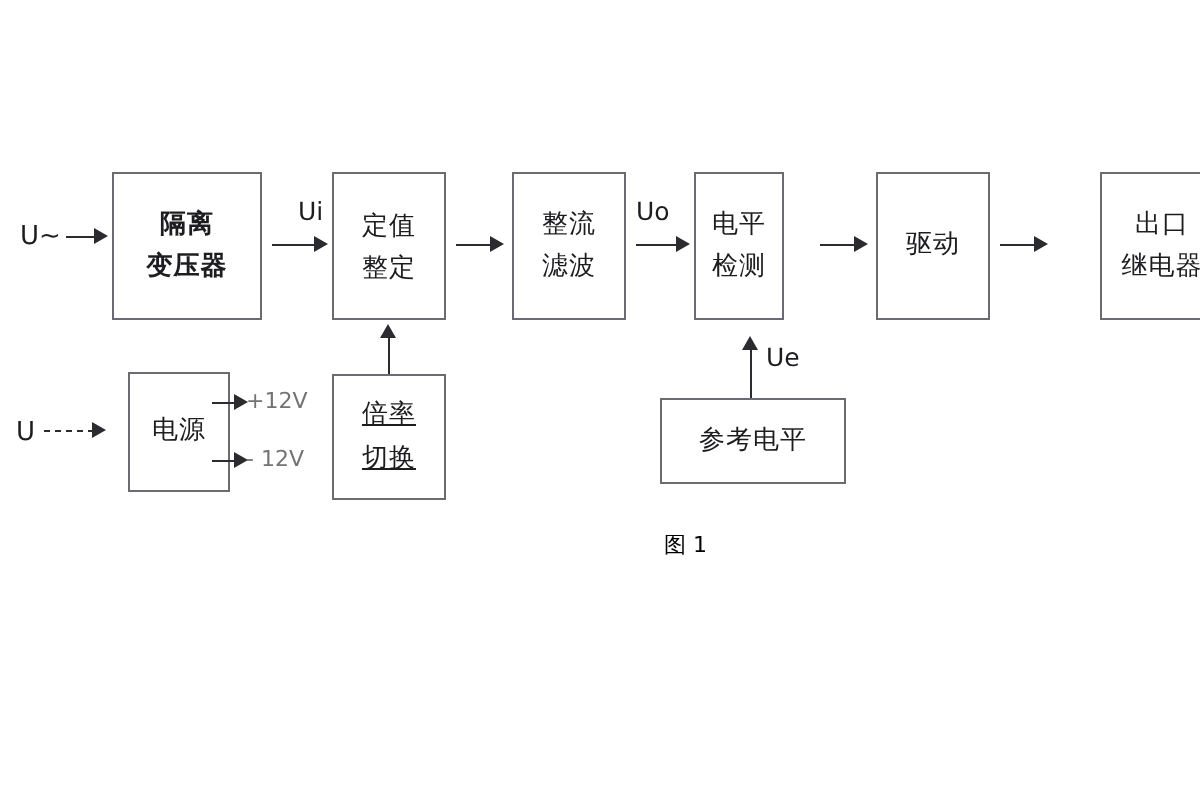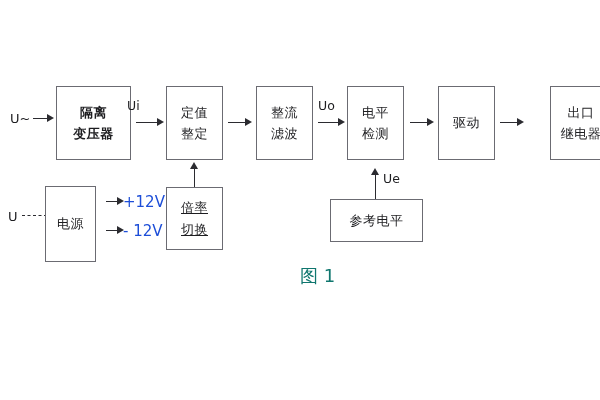--- a/index.html
+++ b/index.html
@@ -47,31 +47,32 @@
   }
   .sig-label {
     position: absolute;
     color: #1d1d20;
     font-size: 12.5px;
     white-space: nowrap;
     line-height: 1;
   }
   .rail-label {
     position: absolute;
-    color: #1d4ed8;
-    font-size: 15px;
+    color: #737373;
+    font-size: 11px;
     white-space: nowrap;
     line-height: 1;
   }
   .caption {
     position: absolute;
-    color: #0f766e;
-    font-size: 18px;
-    white-space: nowrap;
-    line-height: 1;
+    color: #000000;
+    font-size: 11px;
+    white-space: nowrap;
+    line-height: 1;
+    margin-left: 32px;
   }
   
   .arrow-h {
     position: absolute;
     height: 9px;
   }
   .arrow-h .shaft {
     position: absolute;
     left: 0;
     top: 4px;
@@ -124,21 +125,21 @@
   <div class="arrow-h" style="left:33px; top:114px; width:21px;">
     <span class="shaft" style="width:15px;"></span>
     <span class="head" style="left:14px;"></span>
   </div>
 
   <div class="box" style="left:56px; top:86px; width:75px; height:74px;font-weight:bold;">
     <span class="ln">隔离</span>
     <span class="ln">变压器</span>
   </div>
 
-  <div class="sig-label" style="left:127px; top:100px;">Ui</div>
+  <div class="sig-label" style="left:149px; top:100px;">Ui</div>
   <div class="arrow-h" style="left:136px; top:118px; width:28px;">
     <span class="shaft" style="width:22px;"></span>
     <span class="head" style="left:21px;"></span>
   </div>
 
   <div class="box" style="left:166px; top:86px; width:57px; height:74px;font-family:Liberation Serif, serif;">
     <span class="ln">定值</span>
     <span class="ln">整定</span>
   </div>
 
@@ -151,21 +152,21 @@
     <span class="ln">整流</span>
     <span class="ln">滤波</span>
   </div>
 
   <div class="sig-label" style="left:318px; top:100px;">Uo</div>
   <div class="arrow-h" style="left:318px; top:118px; width:27px;">
     <span class="shaft" style="width:21px;"></span>
     <span class="head" style="left:20px;"></span>
   </div>
 
-  <div class="box" style="left:347px; top:86px; width:57px; height:74px;">
+  <div class="box" style="left:347px; top:86px; width:45px; height:74px;">
     <span class="ln">电平</span>
     <span class="ln">检测</span>
   </div>
 
   <div class="arrow-h" style="left:410px; top:118px; width:25px;">
     <span class="shaft" style="width:18px;"></span>
     <span class="head" style="left:17px;"></span>
   </div>
 
   <div class="box" style="left:438px; top:86px; width:57px; height:74px;">
@@ -181,21 +182,21 @@
     <span class="ln">出口</span>
     <span class="ln">继电器</span>
   </div>
 
   <div class="plain-label" style="left:8px; top:210px;">U</div>
   <div class="arrow-h dashed" style="left:22px; top:211px; width:31px;">
     <span class="shaft" style="width:25px;"></span>
     <span class="head" style="left:24px;"></span>
   </div>
 
-  <div class="box" style="left:45px; top:186px; width:51px; height:76px;">
+  <div class="box" style="left:64px; top:186px; width:51px; height:60px;">
     <span class="ln">电源</span>
   </div>
 
   <div class="arrow-h" style="left:106px; top:197px; width:18px;">
     <span class="shaft" style="width:12px;"></span>
     <span class="head" style="left:11px;"></span>
   </div>
   <div class="rail-label" style="left:123px; top:195px;">+12V</div>
 
   <div class="arrow-h" style="left:106px; top:226px; width:18px;">

